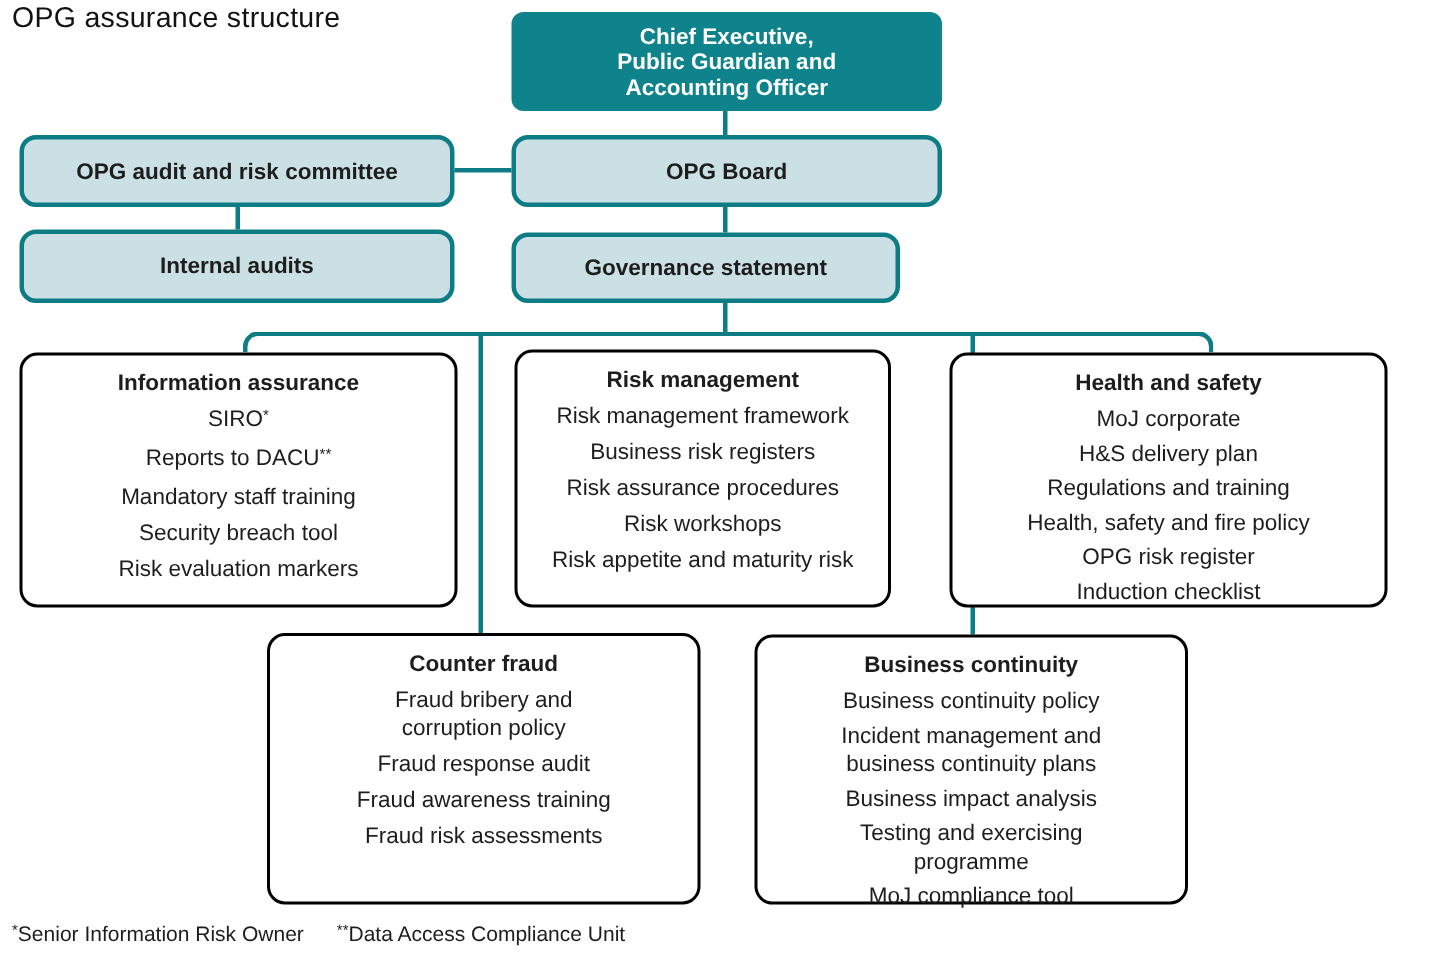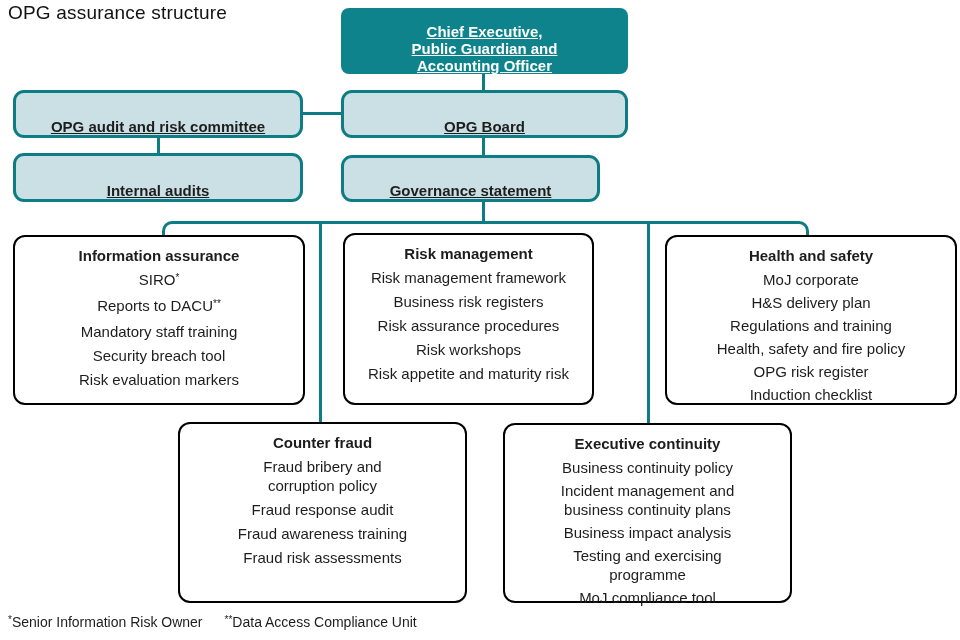--- a/index.html
+++ b/index.html
@@ -6,22 +6,22 @@
   body{
     width:960px;height:640px;background:#ffffff;position:relative;
     font-family:"Liberation Sans",sans-serif;color:#1d1d1d;overflow:hidden;
   }
   .abs{position:absolute;box-sizing:border-box;}
   #page-title{
     left:8px;top:2px;font-size:19px;font-weight:normal;letter-spacing:.2px;color:#121212;
   }
   
   .node{
-    display:flex;align-items:flex-end;justify-content:center;text-align:center;
-    font-size:15px;font-weight:bold;text-decoration:underline;
+    display:flex;align-items:center;justify-content:center;text-align:center;
+    font-size:15px;font-weight:bold;
   }
   .node-solid{
     background:#0f838b;color:#ffffff;border-radius:8px;line-height:17px;
   }
   .node-light{
     background:#cbe0e4;border:3px solid #0e7c84;border-radius:11px;color:#1d1d1d;
   }
   .node-solid span{display:block;}
   
   .panel{
@@ -44,21 +44,21 @@
   #footnote .fn-group{margin-right:22px;}
   
   #box-chief{left:341px;top:8px;width:287px;height:66px;}
   #box-committee{left:13px;top:90px;width:290px;height:48px;}
   #box-board{left:341px;top:90px;width:287px;height:48px;}
   #box-internal{left:13px;top:153px;width:290px;height:49px;}
   #box-governance{left:341px;top:155px;width:259px;height:47px;}
   
   #panel-ia{left:13px;top:235px;width:292px;height:170px;}
   #panel-rm{left:343px;top:233px;width:251px;height:172px;}
-  #panel-hs{left:665px;top:235px;width:292px;height:170px;}
+  #panel-hs{left:633px;top:235px;width:292px;height:170px;}
   #panel-cf{left:178px;top:422px;width:289px;height:181px;}
   #panel-bc{left:503px;top:423px;width:289px;height:180px;}
   
   #c-chief-board{left:482px;top:74px;height:16px;}
   #c-committee-board{left:303px;top:112px;width:38px;}
   #c-committee-internal{left:157px;top:138px;height:15px;}
   #c-board-governance{left:482px;top:137px;height:18px;}
   #c-governance-down{left:482px;top:202px;height:21px;}
   #c-bracket{left:162px;top:221px;width:647px;height:14px;}
   #c-counter-fraud{left:319px;top:223px;height:199px;}
@@ -140,21 +140,21 @@
   <div class="panel-title">Counter fraud</div>
   <div>
       <div class="item">Fraud bribery and<br>corruption policy</div>
       <div class="item">Fraud response audit</div>
       <div class="item">Fraud awareness training</div>
       <div class="item">Fraud risk assessments</div>
     </div>
 </div>
 
 <div id="panel-bc" class="abs panel tight">
-  <div class="panel-title">Executive continuity</div>
+  <div class="panel-title">Business continuity</div>
   <div>
       <div class="item">Business continuity policy</div>
       <div class="item">Incident management and<br>business continuity plans</div>
       <div class="item">Business impact analysis</div>
       <div class="item">Testing and exercising<br>programme</div>
       <div class="item">MoJ compliance tool</div>
     </div>
 </div>
 
 <div id="footnote" class="abs">

